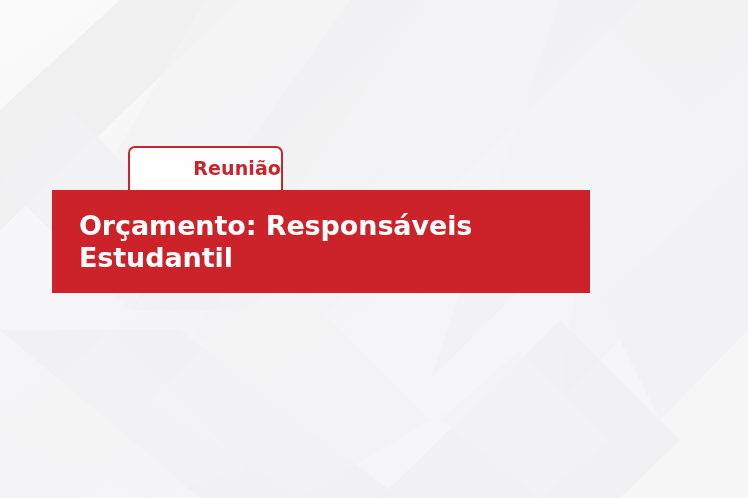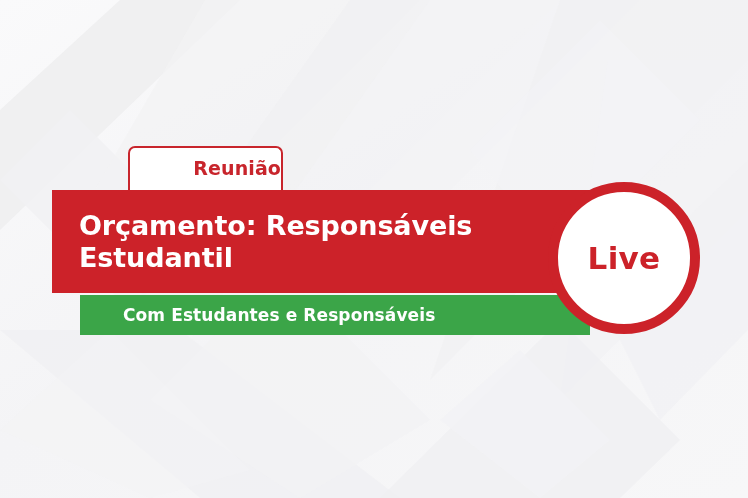--- a/index.html
+++ b/index.html
@@ -161,25 +161,19 @@
       <polygon points="600,300 748,160 748,330 660,420" fill="#f1f1f3" opacity="0.7"></polygon>
       <polygon points="440,420 520,350 610,440 540,498" fill="#f3f3f5" opacity="0.8"></polygon>
       <polygon points="0,430 110,330 250,470 150,498" fill="#f3f3f5" opacity="0.6"></polygon>
     </g>
   </svg>
 
   <div class="tab-reuniao">
     <span class="tab-reuniao-label">Reunião</span>
   </div>
 
-  <div class="subtitle-bar">
-    <p class="subtitle-text">Com Estudantes e Responsáveis</p>
-  </div>
 
   <div class="title-bar">
     <h1 class="title-text">Orçamento: Responsáveis Estudantil</h1>
   </div>
 
-  <div class="live-badge">
-    <span class="live-badge-label">Live</span>
-  </div>
 
 </div>
 
 </body></html>

